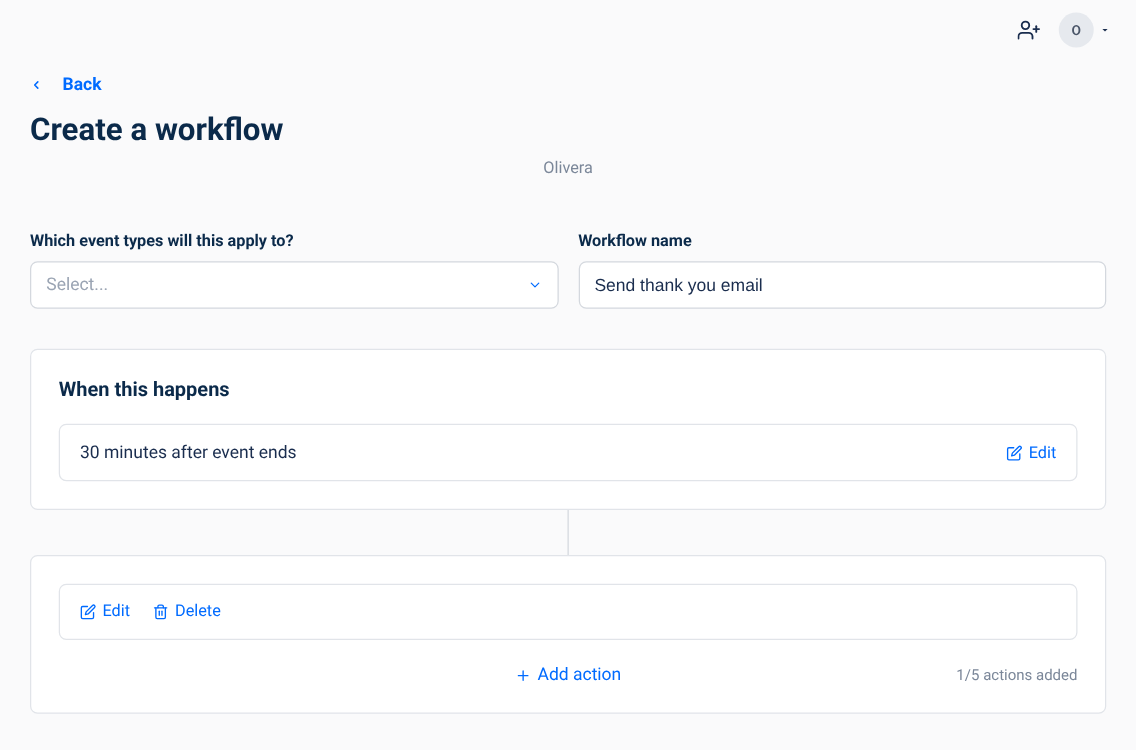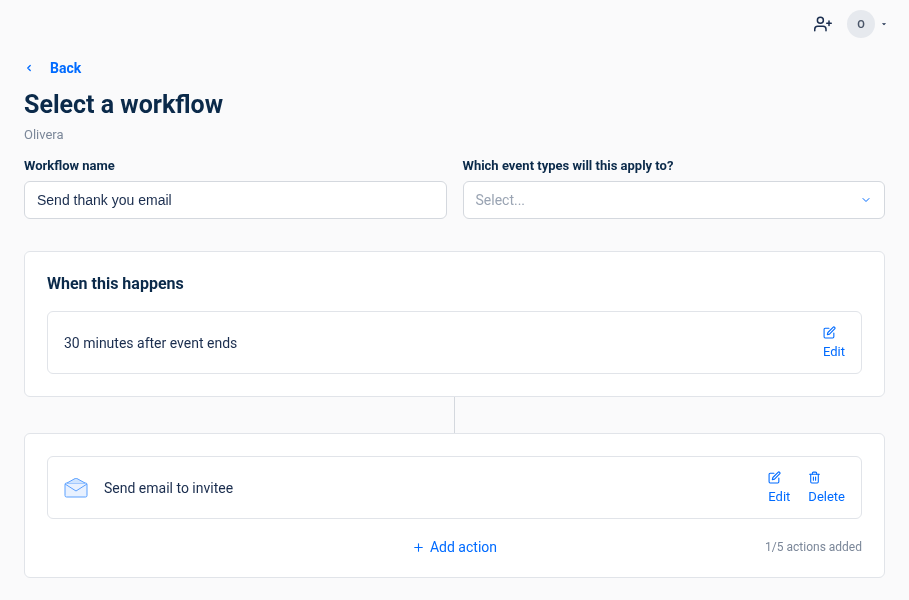--- a/index.html
+++ b/index.html
@@ -65,21 +65,22 @@
 
     .title {
       font-size: 25px;
       font-weight: 700;
       color: #0b2a4a;
       margin-bottom: 8px;
     }
     .subtitle {
       font-size: 13px;
       color: #7b8799;
-      margin-bottom: 16px;
+      margin-bottom: 44px;
+      text-align: center;
     }
 
     .form-row {
       display: flex;
       gap: 16px;
       margin-bottom: 32px;
     }
     .form-col { flex: 1; }
     .label {
       font-size: 13px;
@@ -143,25 +144,25 @@
       font-size: 14px;
       color: #1a2d4e;
     }
     .inner-actions {
       display: flex;
       align-items: center;
       gap: 18px;
     }
     .action-btn {
       display: inline-flex;
+      align-items: center;
       gap: 5px;
       color: #006bff;
       font-size: 13px;
       cursor: pointer;
-      flex-direction: column;
     }
 
     .connector {
       width: 1px;
       height: 36px;
       background: #d4d8de;
       margin: 0 auto;
     }
 
     .add-row {
@@ -215,39 +216,39 @@
 
   <div class="back-link">
     <span>
       <svg width="10" height="10" viewBox="0 0 24 24" fill="none" stroke="currentColor" stroke-width="3" stroke-linecap="round" stroke-linejoin="round">
           <polyline points="15 18 9 12 15 6"></polyline>
         </svg>
     </span>
     <span>Back</span>
   </div>
 
-  <h1 class="title">Select a workflow</h1>
+  <h1 class="title">Create a workflow</h1>
   <div class="subtitle">Olivera</div>
 
   
   <div class="form-row">
-    <div class="form-col">
-      <label class="label">Workflow name</label>
-      <input type="text" class="input-text" value="Send thank you email" style="">
-    </div>
     <div class="form-col">
       <label class="label">Which event types will this apply to?</label>
       <div class="select">
         <span>Select...</span>
         <span class="chev">
           <svg width="12" height="12" viewBox="0 0 24 24" fill="none" stroke="currentColor" stroke-width="2" stroke-linecap="round" stroke-linejoin="round">
               <polyline points="6 9 12 15 18 9"></polyline>
             </svg>
         </span>
       </div>
+    </div>
+    <div class="form-col">
+      <label class="label">Workflow name</label>
+      <input type="text" class="input-text" value="Send thank you email" style="">
     </div>
   </div>
 
   
   <div class="card">
     <div class="card-title">When this happens</div>
     <div class="inner-card">
       <div class="inner-left">30 minutes after event ends</div>
       <div class="inner-actions">
         <div class="action-btn">
@@ -261,30 +262,20 @@
         </div>
       </div>
     </div>
   </div>
 
   <div class="connector"></div>
 
   
   <div class="card">
     <div class="inner-card">
-      <div class="inner-left">
-        <span>
-          <svg width="24" height="20" viewBox="0 0 24 20">
-            <rect x="1" y="5" width="22" height="14" rx="1.5" fill="#e8f1ff" stroke="#5aa0ff" stroke-width="1"></rect>
-            <path d="M1 6 L12 13 L23 6" fill="none" stroke="#5aa0ff" stroke-width="1"></path>
-            <path d="M3 5 L12 0 L21 5" fill="#cfe4ff" stroke="#5aa0ff" stroke-width="1" stroke-linejoin="round"></path>
-          </svg>
-        </span>
-        <span>Send email to invitee</span>
-      </div>
       <div class="inner-actions">
         <div class="action-btn">
           <span>
             <svg width="13" height="13" viewBox="0 0 24 24" fill="none" stroke="currentColor" stroke-width="2" stroke-linecap="round" stroke-linejoin="round">
                 <path d="M11 4H4a2 2 0 0 0-2 2v14a2 2 0 0 0 2 2h14a2 2 0 0 0 2-2v-7"></path>
                 <path d="M18.5 2.5a2.121 2.121 0 0 1 3 3L12 15l-4 1 1-4 9.5-9.5z"></path>
               </svg>
           </span>
           <span>Edit</span>
         </div>

